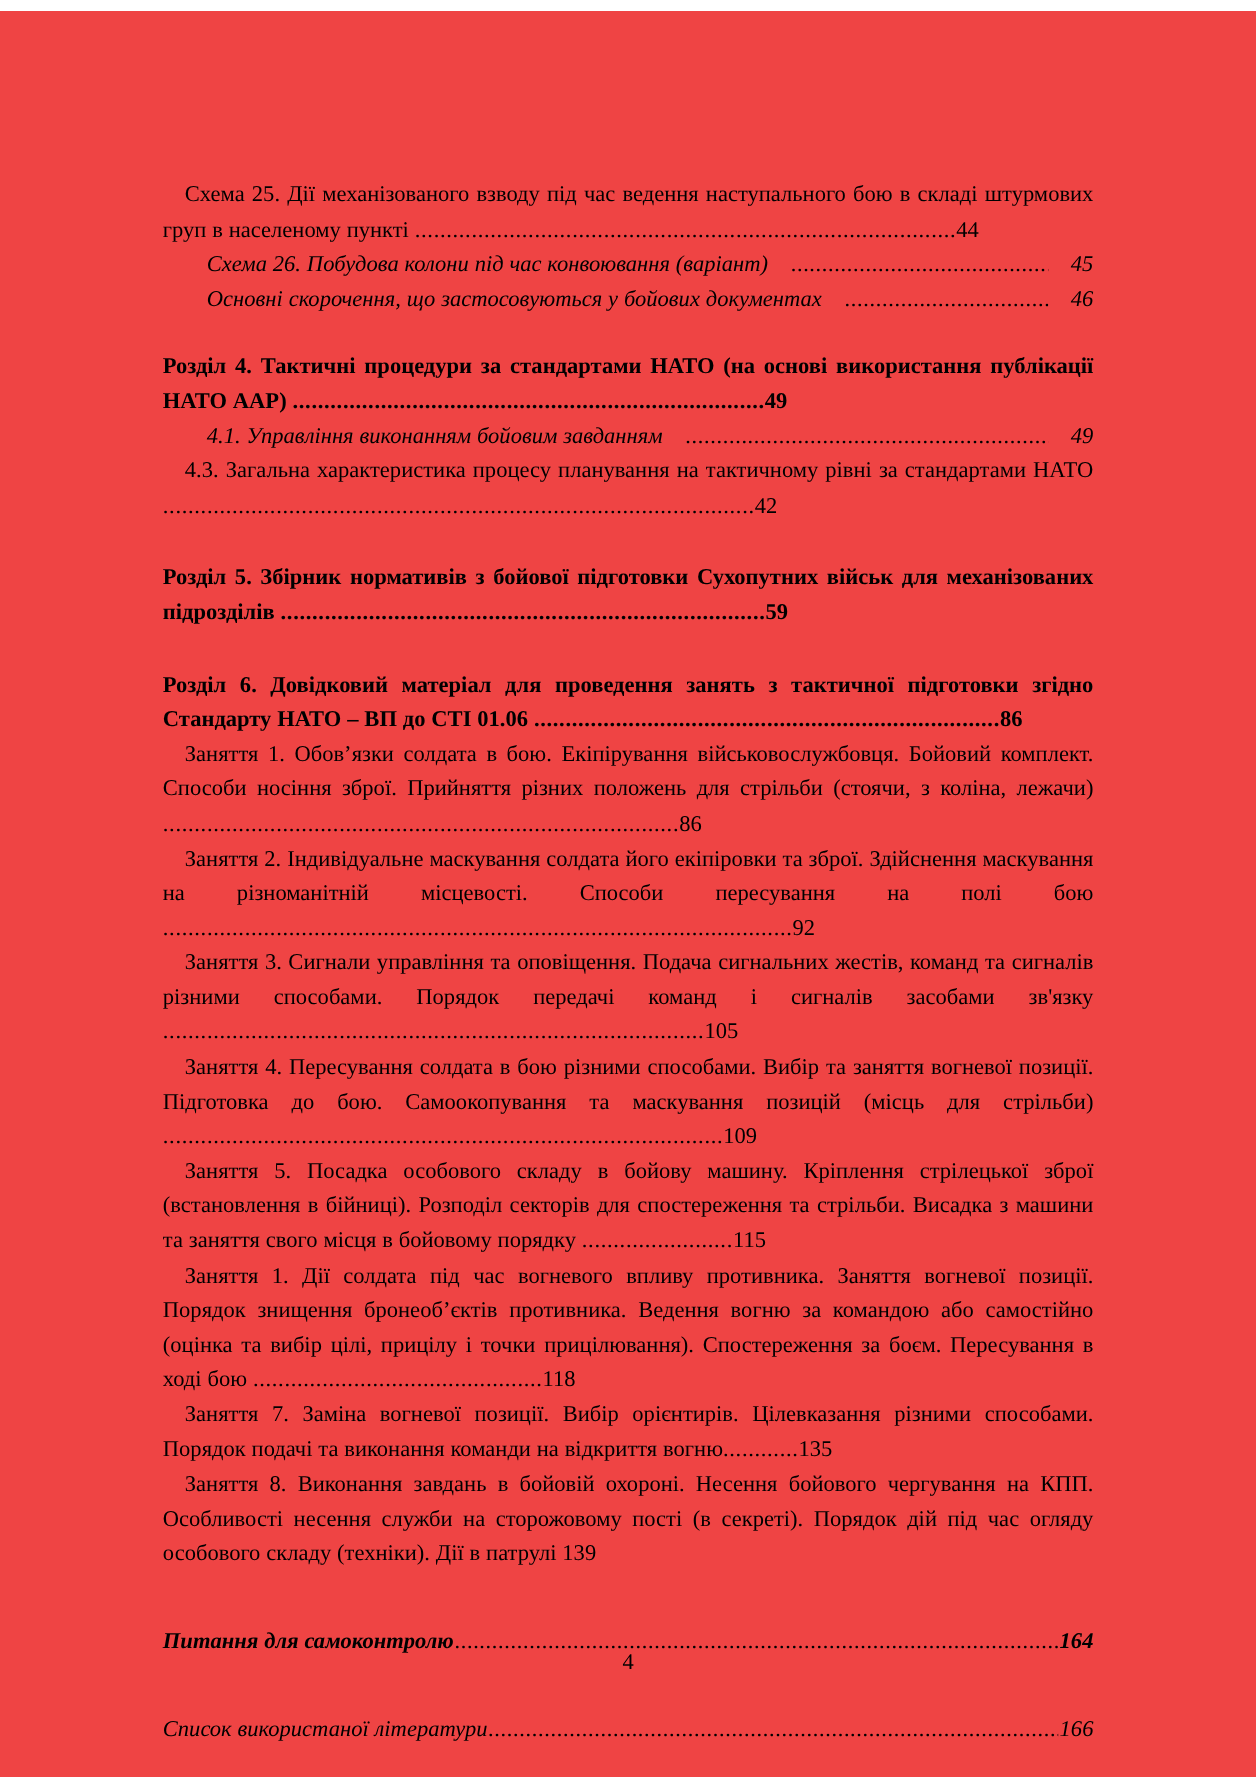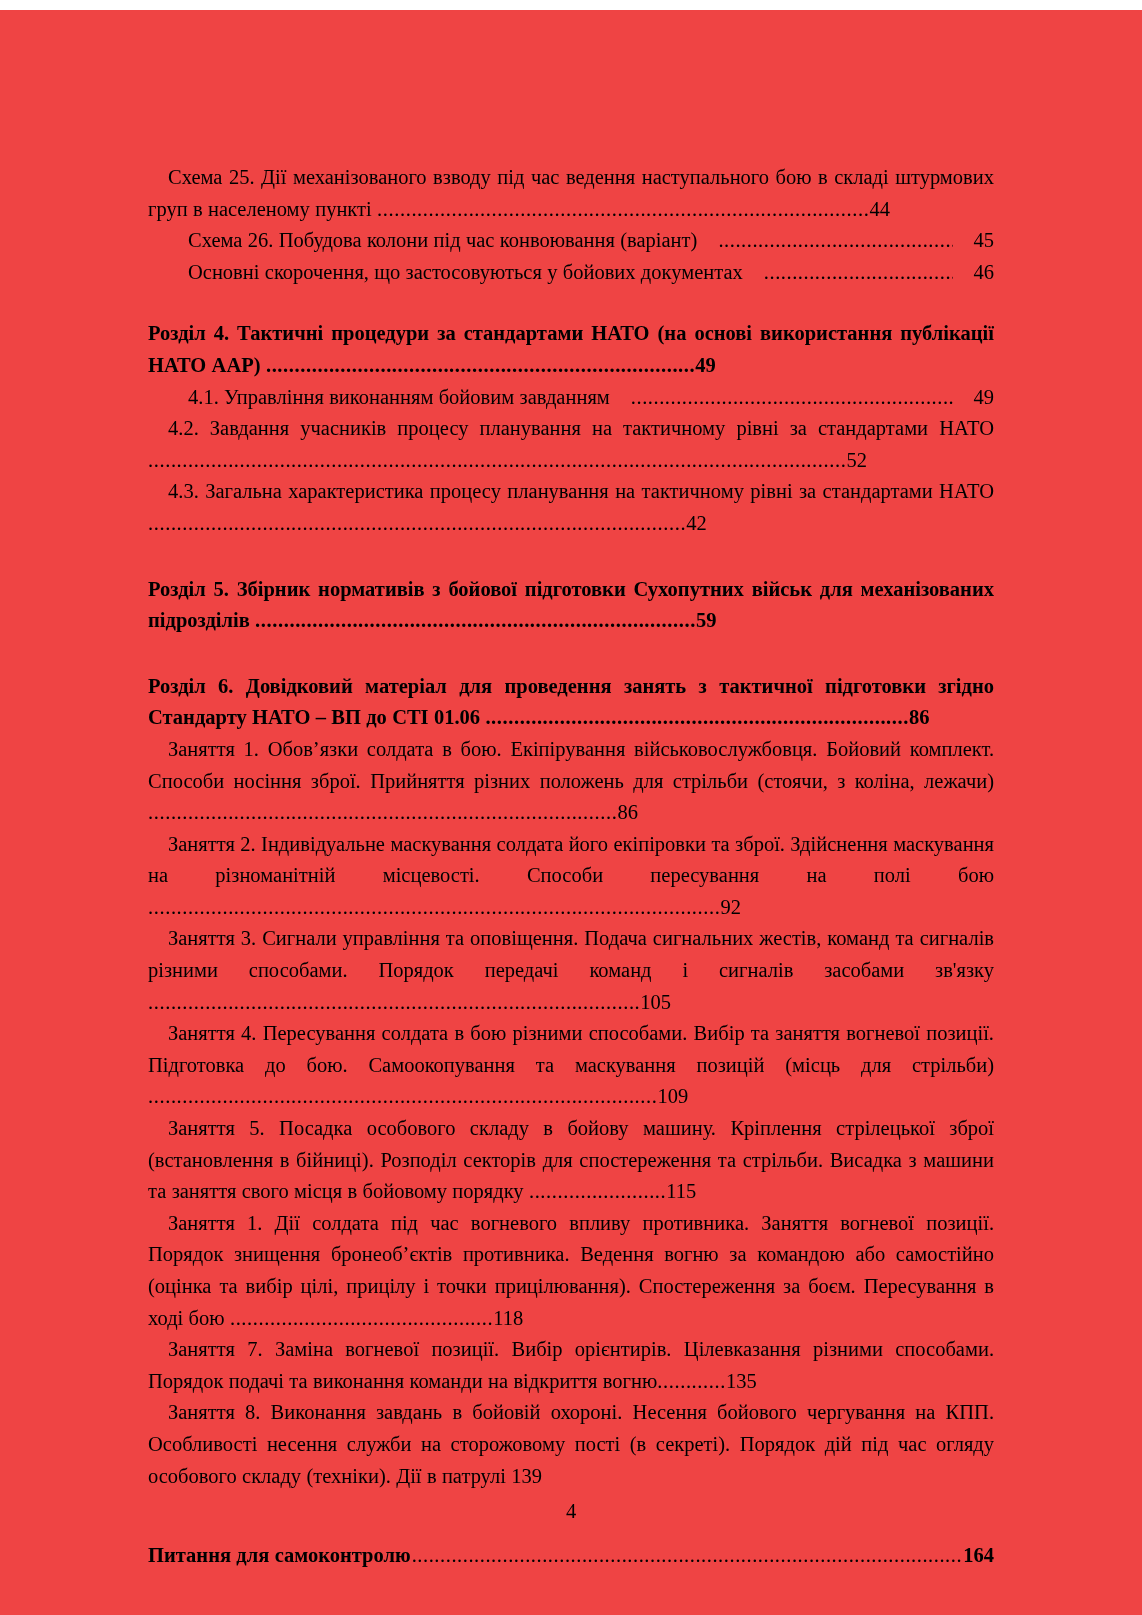--- a/index.html
+++ b/index.html
@@ -58,20 +58,21 @@
 
   .pg {
     white-space: nowrap;
   }
 
   
   .tail {
     display: flex;
     align-items: center;
     width: 100%;
+    font-style: italic;
   }
   .tail > .txt { flex: 0 0 auto; white-space: pre; }
   .tail > .dots {
     flex: 1 1 auto;
     overflow: hidden;
     white-space: nowrap;
     letter-spacing: 0.55px;
     margin: 0 1px;
   }
   .tail > .num { flex: 0 0 auto; white-space: pre; }
@@ -123,24 +124,20 @@
     </p>
 
     <p class="entry sub">
       <span class="tail">
         <span class="txt" style="padding-left:20px;">4.1. Управління виконанням бойовим завданням</span>
         <span class="dots"> ............................................................................................................................</span>
         <span class="num">49</span>
       </span>
     </p>
 
-    <p class="entry sub">
-      <span>4.2. Завдання учасників процесу планування на тактичному рівні за стандартами НАТО</span>
-      <span class="lead"> ..........................................................................................................................</span><span class="pg">52</span>
-    </p>
 
     <p class="entry sub">
       <span>4.3. Загальна характеристика процесу планування на тактичному рівні за стандартами НАТО</span>
       <span class="lead"> ..............................................................................................</span><span class="pg">42</span>
     </p>
 
     <div class="gap-lg"></div>
 
     <p class="entry section">
       <span>Розділ 5. Збірник нормативів з бойової підготовки Сухопутних військ для механізованих підрозділів</span>

